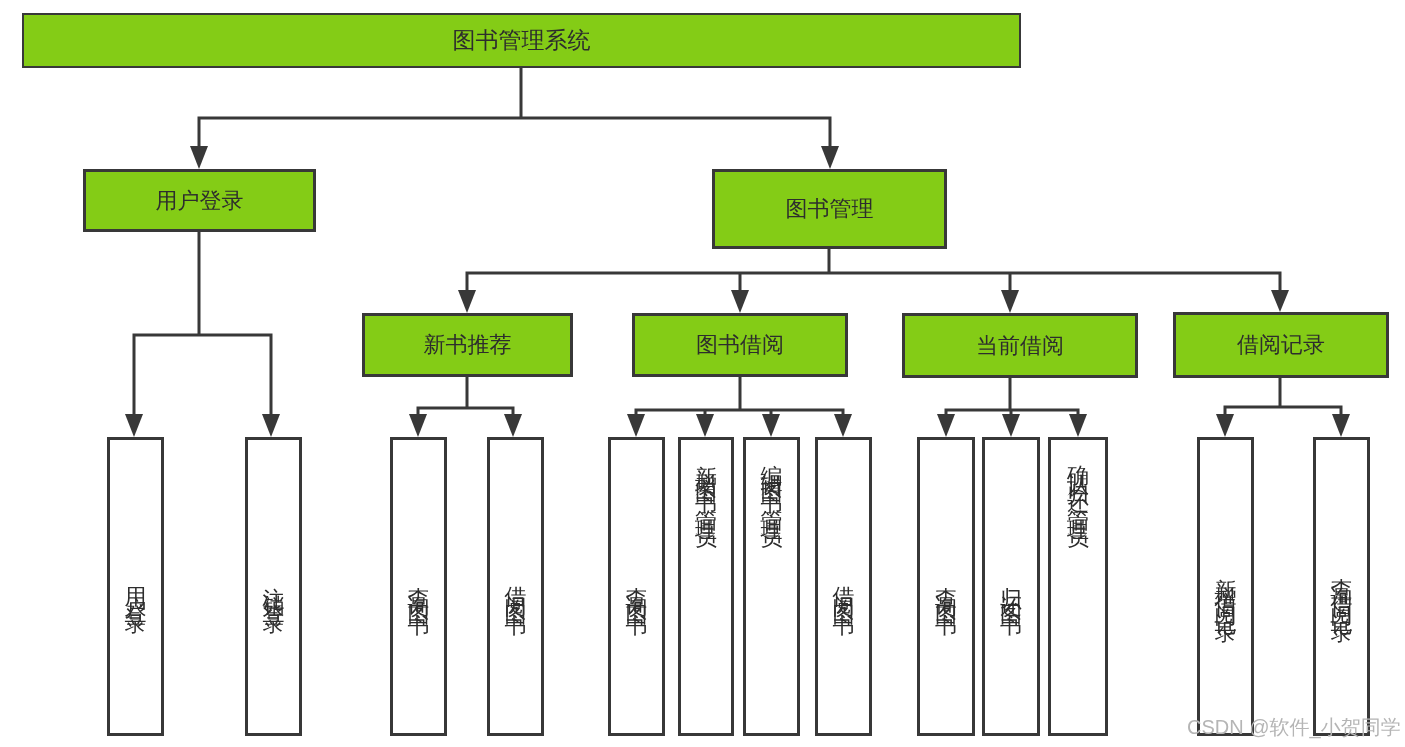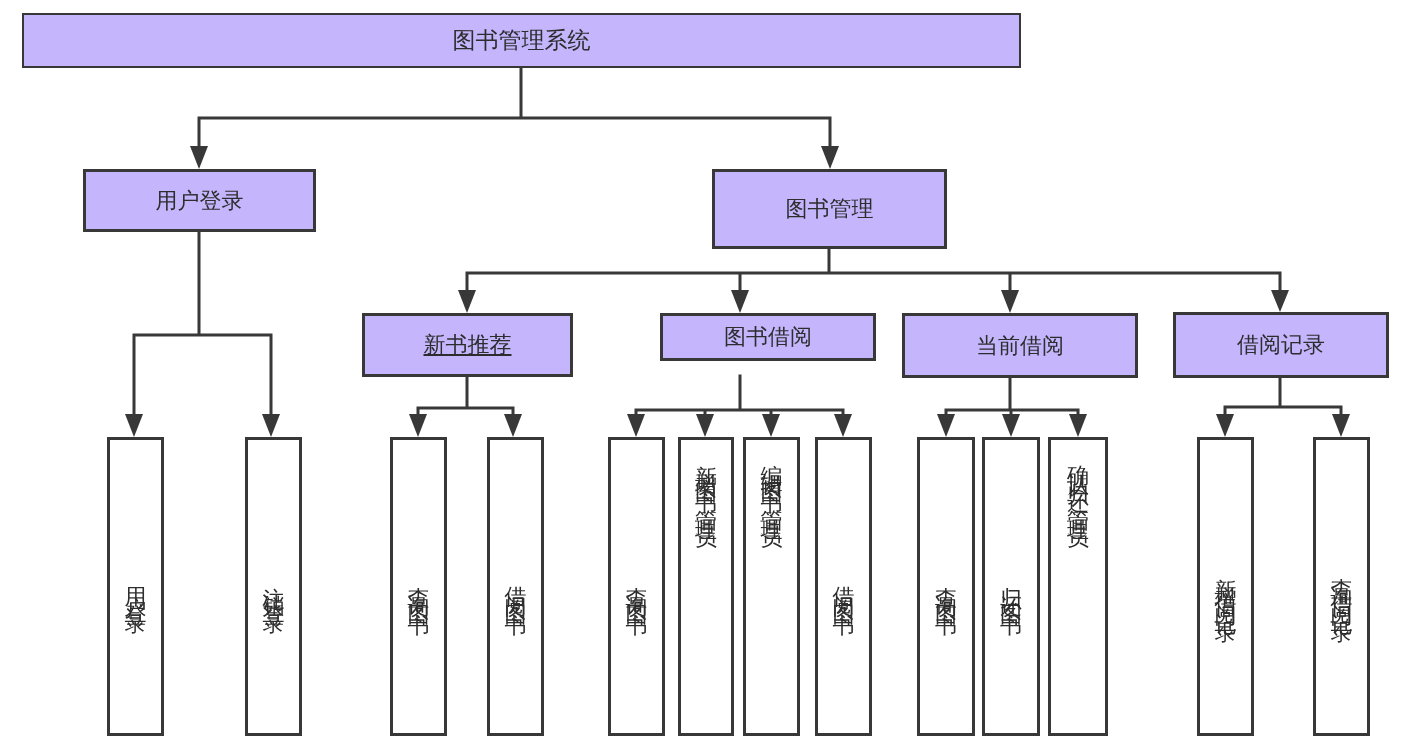--- a/index.html
+++ b/index.html
@@ -10,21 +10,21 @@
     font-family:"Liberation Sans","DejaVu Sans",sans-serif;
     color:#2d2d2d;
     overflow:hidden;
   }
   svg.wires{position:absolute;left:0;top:0;z-index:1;}
   svg.wires path{stroke:#383838;stroke-width:3;fill:none;stroke-linecap:square;}
   svg.wires polygon{fill:#383838;stroke:none;}
   .box{
     position:absolute;
     box-sizing:border-box;
-    background:#c4b5fd;
+    background:#84cc16;
     border:3px solid #383838;
     display:flex;align-items:center;justify-content:center;
     font-size:22px;
     z-index:2;
     white-space:nowrap;
     text-align:center;
   }
   .box.root{border-width:2px;font-size:23px;}
   .vbox{
     position:absolute;
@@ -97,24 +97,24 @@
     <span>图书管理系统</span>
   </div>
 
   <div class="box" style="left:83px;top:169px;width:233px;height:63px;">
     <span>用户登录</span>
   </div>
   <div class="box" style="left:712px;top:169px;width:235px;height:80px;">
     <span>图书管理</span>
   </div>
 
-  <div class="box" style="left:362px;top:313px;width:211px;height:64px;text-decoration:underline;">
+  <div class="box" style="left:362px;top:313px;width:211px;height:64px;">
     <span>新书推荐</span>
   </div>
-  <div class="box" style="left:660px;top:313px;width:216px;height:48px;">
+  <div class="box" style="left:632px;top:313px;width:216px;height:64px;">
     <span>图书借阅</span>
   </div>
   <div class="box" style="left:902px;top:313px;width:236px;height:65px;">
     <span>当前借阅</span>
   </div>
   <div class="box" style="left:1173px;top:312px;width:216px;height:66px;">
     <span>借阅记录</span>
   </div>
 
   <div class="vbox" style="left:107px;width:57px;">
@@ -154,14 +154,15 @@
     <span class="vtext">确认归还（管理员）</span>
   </div>
 
   <div class="vbox" style="left:1197px;width:57px;">
     <span class="vtext">新增借阅记录</span>
   </div>
   <div class="vbox" style="left:1313px;width:57px;">
     <span class="vtext">查询借阅记录</span>
   </div>
 
+  <div class="watermark">CSDN @软件_小贺同学</div>
 
 </div>
 
 </body></html>

